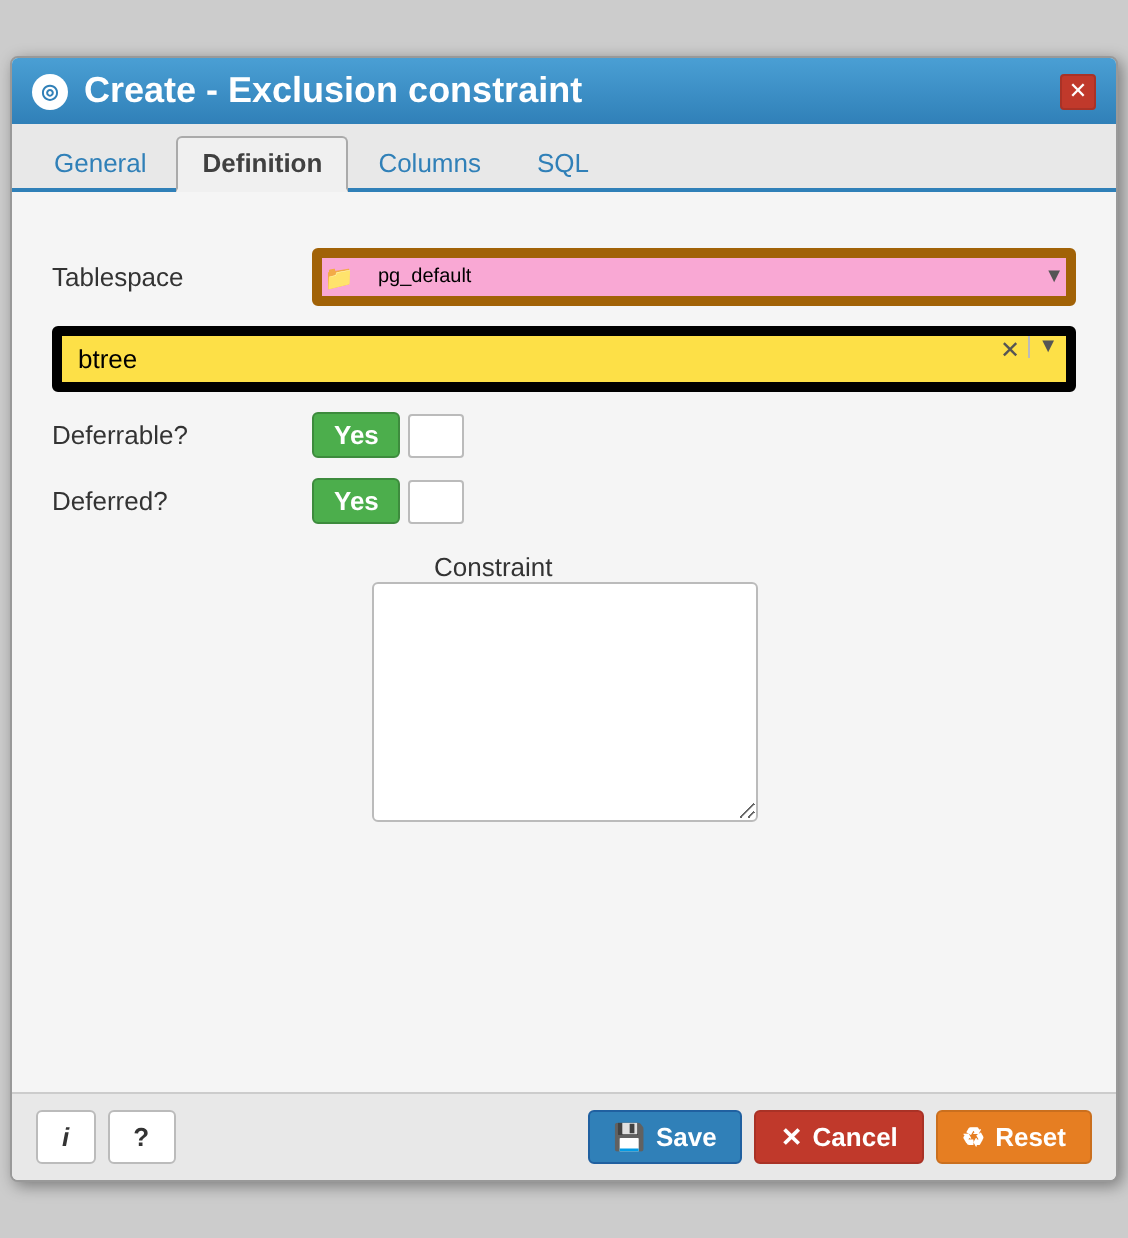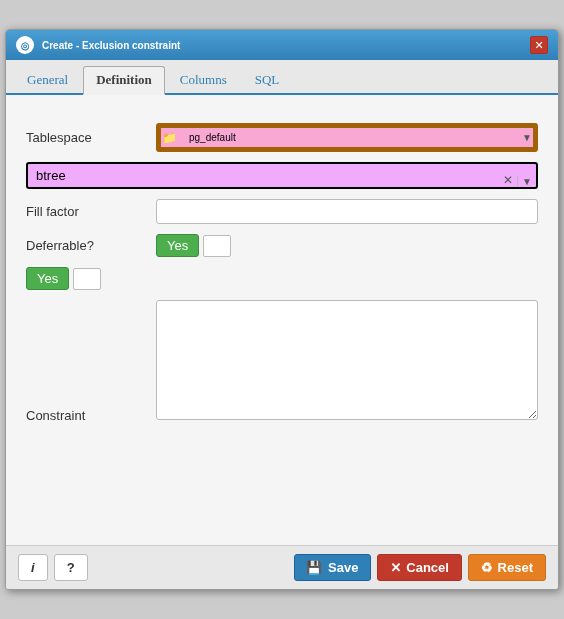--- a/index.html
+++ b/index.html
@@ -36,21 +36,21 @@
       border-radius: 50%;
       display: flex;
       align-items: center;
       justify-content: center;
       font-size: 10px;
       color: #3080b8;
       font-weight: bold;
     }
 
     .title-text {
-      font-size: 10px;
+      font-size: 18px;
       font-weight: bold;
     }
 
     .close-btn {
       background: #c0392b;
       border: 1px solid #a93226;
       color: white;
       width: 18px;
       height: 18px;
       cursor: pointer;
@@ -61,21 +61,20 @@
       border-radius: 2px;
     }
 
     .tab-bar {
       background: #e8e8e8;
       border-bottom: 2px solid #3080b8;
       display: flex;
       padding: 0 8px;
       padding-top: 6px;
       gap: 2px;
-      font-family: Liberation Serif, serif;
     }
 
     .tab {
       padding: 5px 12px;
       cursor: pointer;
       border: 1px solid transparent;
       border-bottom: none;
       border-radius: 3px 3px 0 0;
       font-size: 13px;
       color: #3080b8;
@@ -141,24 +140,24 @@
       position: absolute;
       right: 6px;
       font-size: 10px;
       pointer-events: none;
       color: #555;
     }
 
     .access-method-wrapper {
       position: relative;
       display: flex;
-      align-items: flex-end;
-      border: 2px solid #000000;
-      border-radius: 3px;
-      background: #f0abfc;
+      align-items: flex-start;
+      border: 5px solid #000000;
+      border-radius: 3px;
+      background: #fde047;
       width: 100%;
     }
 
     .access-method-input {
       flex: 1;
       padding: 4px 8px;
       border: none;
       outline: none;
       font-size: 13px;
       background: transparent;
@@ -193,21 +192,21 @@
       align-items: center;
       gap: 4px;
     }
 
     .toggle-btn {
       padding: 3px 10px;
       border: none;
       border-radius: 3px;
       cursor: pointer;
       font-size: 13px;
-      font-weight: normal;
+      font-weight: bold;
       color: white;
     }
 
     .toggle-btn.yes {
       background: #4cae4c;
       border: 1px solid #3d8b3d;
     }
 
     .toggle-box {
       width: 28px;
@@ -286,21 +285,22 @@
       color: white;
     }
 
     .btn-reset {
       background: #e67e22;
       border-color: #ca6f1e;
       color: white;
     }
 
     .form-row.constraint-row {
-      align-items: flex-end;
+      align-items: center;
+      flex-direction: column;
     }
     .form-row.constraint-row .form-label {
       padding-top: 4px;
     }
   </style>
 </head>
 <body>
 
 <div class="window">
 
@@ -337,38 +337,33 @@
     <div class="form-row">
       <div class="form-control">
         <div class="access-method-wrapper">
           <input class="access-method-input" type="text" value="btree" style="">
           <span class="access-clear">✕</span>
           <span class="access-arrow">▼</span>
         </div>
       </div>
     </div>
 
-    <div class="form-row">
-      <div class="form-label">Fill factor</div>
-      <div class="form-control">
-        <input type="text" class="text-input" value="" style="">
-      </div>
-    </div>
 
     <div class="form-row">
       <div class="form-label">Deferrable?</div>
       <div class="form-control">
         <div class="toggle-row">
           <button class="toggle-btn yes">Yes</button>
           <div class="toggle-box"></div>
         </div>
       </div>
     </div>
 
     <div class="form-row">
+      <div class="form-label">Deferred?</div>
       <div class="form-control">
         <div class="toggle-row">
           <button class="toggle-btn yes">Yes</button>
           <div class="toggle-box"></div>
         </div>
       </div>
     </div>
 
     <div class="form-row constraint-row">
       <div class="form-label">Constraint</div>

